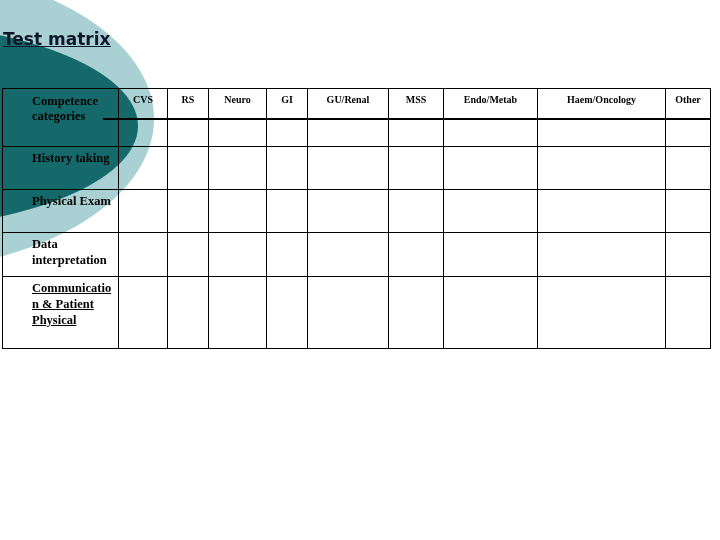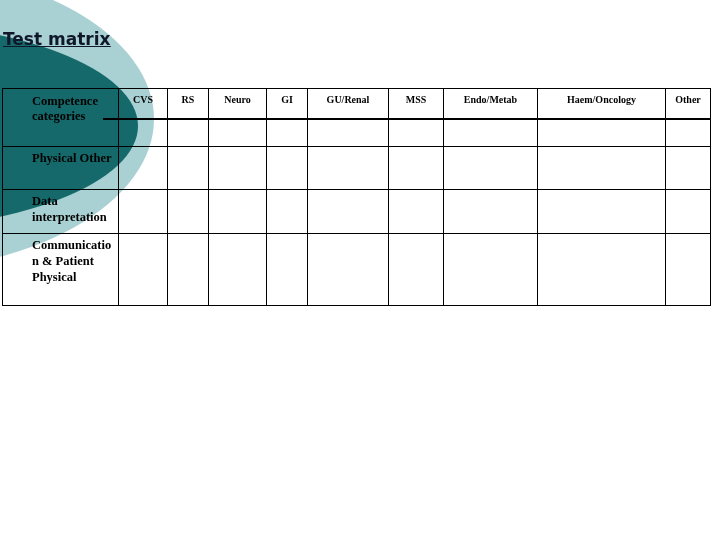--- a/index.html
+++ b/index.html
@@ -139,21 +139,21 @@
   tr.body-row td.cell-empty {
     padding: 0;
   }
 
   .r-h1 td { height: 39px; }
   .r-h2 td { height: 39px; }
   .r-h3 td { height: 39px; }
   .r-h4 td { height: 40px; }
   .r-h5 td { height: 39px; }
   .r-h6 td { height: 48px; }
-  .r-h7 td { height: 68px; }
+  .r-h7 td { height: 68px; text-decoration: underline; }
 
   .lbl { display: block; margin-left: 24px; }
 </style>
 </head>
 <body>
 
 <div id="slide">
 
   <div class="deco-light"></div>
   <div class="deco-dark"></div>
@@ -188,24 +188,38 @@
           <th class="data-head">GI</th>
           <th class="data-head">GU/Renal</th>
           <th class="data-head">MSS</th>
           <th class="data-head">Endo/Metab</th>
           <th class="data-head">Haem/Oncology</th>
           <th class="data-head">Other</th>
         </tr>
       </thead>
       <tbody>
 
+        <tr class="body-row r-h1">
+          <td>
+            <span class="lbl">History taking</span>
+          </td>
+          <td class="cell-empty"></td>
+          <td class="cell-empty"></td>
+          <td class="cell-empty"></td>
+          <td class="cell-empty"></td>
+          <td class="cell-empty"></td>
+          <td class="cell-empty"></td>
+          <td class="cell-empty"></td>
+          <td class="cell-empty"></td>
+          <td class="cell-empty"></td>
+        </tr>
 
         <tr class="body-row r-h2">
           <td>
-            <span class="lbl">Physical Other</span>
+            <span class="lbl">Physical Exam</span>
           </td>
           <td class="cell-empty"></td>
           <td class="cell-empty"></td>
           <td class="cell-empty"></td>
           <td class="cell-empty"></td>
           <td class="cell-empty"></td>
           <td class="cell-empty"></td>
           <td class="cell-empty"></td>
           <td class="cell-empty"></td>
           <td class="cell-empty"></td>

